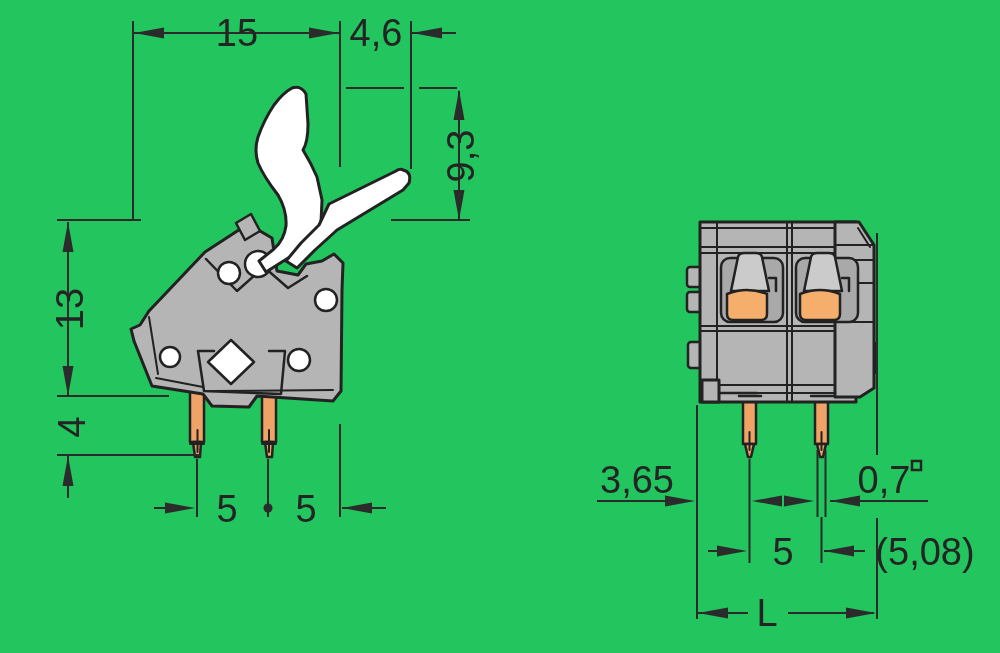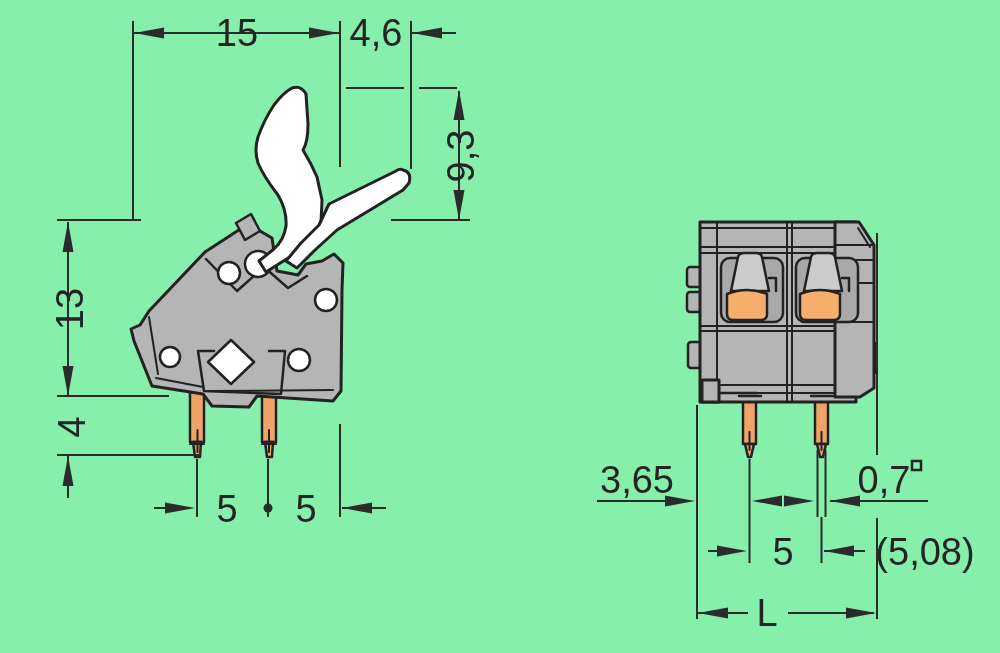--- a/index.html
+++ b/index.html
@@ -1,16 +1,16 @@
 <!DOCTYPE html>
 <html style="--housing: #b5b5b5; --housing_dark: #a9a9a9; --actuator: #cbcbcb; --copper: #efa366; --clamp: #f6ae6d; --outline: #222222; --dimension: #2b2b2b; --text: #242424;"><head>
 <meta charset="utf-8">
 <style>
   html,body{margin:0;padding:0;background:#ffffff;}
-  .stage{width:1000px;height:653px;background:#86efac;overflow:hidden;}
+  .stage{width:1000px;height:653px;background:#22c55e;overflow:hidden;}
   svg{display:block;}
   .ln{stroke:var(--outline);stroke-linejoin:round;stroke-linecap:round;fill:none;}
   .w3{stroke-width:3;}
   .w25{stroke-width:2.5;}
   .w2{stroke-width:2;}
   .housing{fill:var(--housing);}
   .housing-dk{fill:var(--housing_dark);}
   .actuator{fill:var(--actuator);}
   .copper{fill:var(--copper);}
   .clamp{fill:var(--clamp);}

